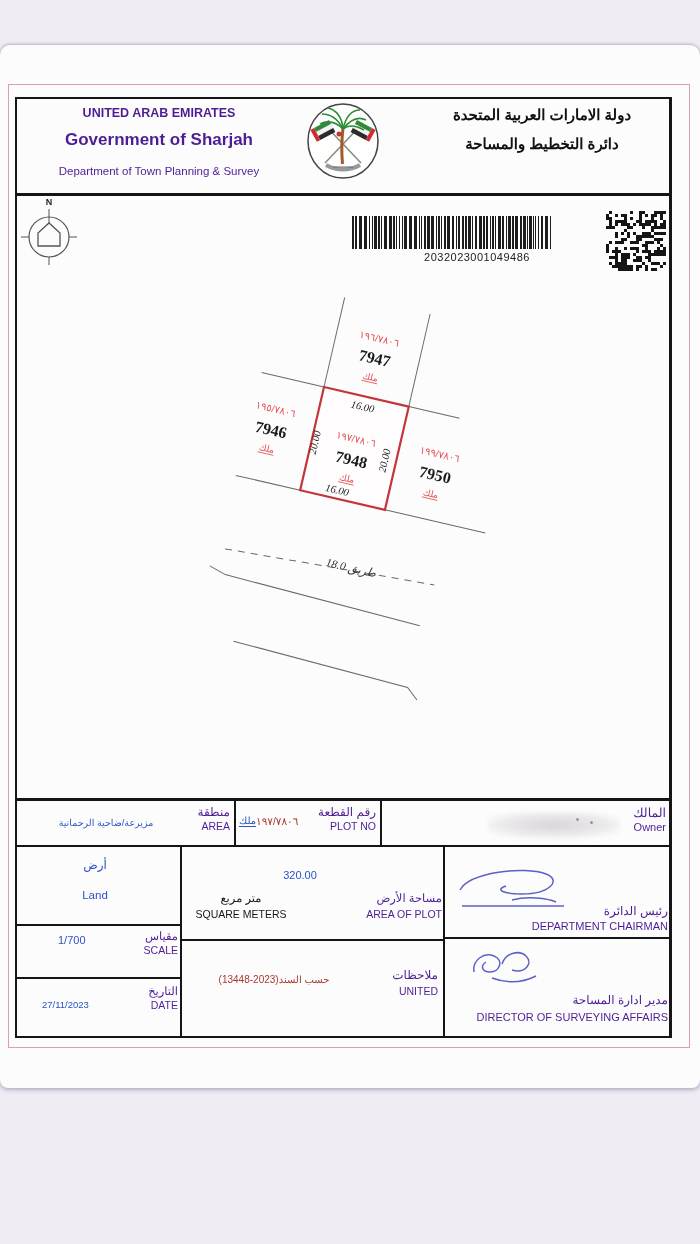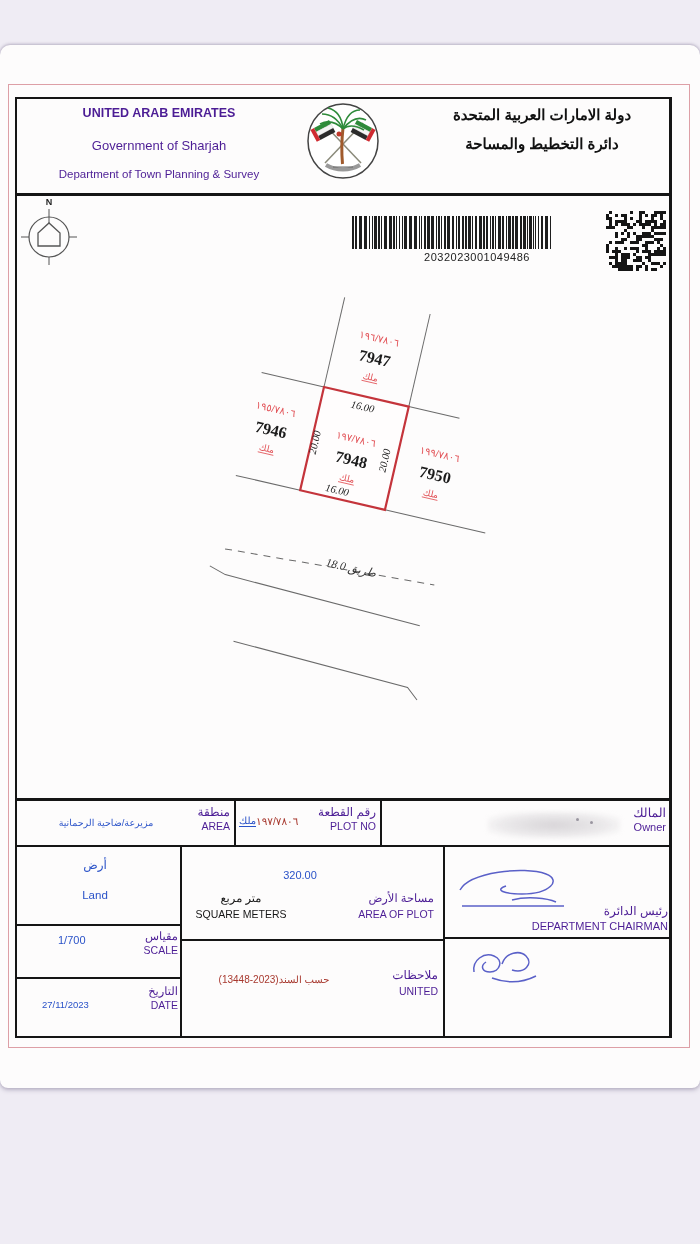--- a/index.html
+++ b/index.html
@@ -7,21 +7,21 @@
   #stage{position:relative;width:700px;height:1244px;background:#efecf4;overflow:hidden;}
   .abs{position:absolute;}
   #card{left:0;top:45px;width:700px;height:1043px;background:#fdfcfc;border-radius:10px 10px 8px 8px;
         box-shadow:0 -1px 3px rgba(130,120,150,.45),0 2px 4px rgba(130,120,150,.5);}
   #pink-border{left:8px;top:84px;width:680px;height:962px;border:1.5px solid #dd9fa6;}
   #black-box{left:15px;top:97px;width:652px;height:937px;border:2px solid #151515;border-right-width:3.5px;}
   .hline{background:#151515;}
   .vline{background:#151515;}
   .en-hdr{color:#4c1d95;text-align:center;}
   .en-hdr .l1{font-weight:bold;font-size:12.5px;}
-  .en-hdr .l2{font-size:13px;margin-top:18px;}
+  .en-hdr .l2{font-size:17px;margin-top:10px;font-weight:bold;}
   .en-hdr .l3{font-size:11.5px;margin-top:15px;}
   .ar-hdr{color:#111;text-align:center;font-size:15px;font-weight:600;line-height:29px;direction:rtl;}
   .bcnum{text-align:center;font-size:11px;color:#222;letter-spacing:.5px;margin-top:2px;}
   #bars{display:flex;align-items:stretch;height:33px;width:250px;}
   #bars div{background:#1d1d1d;}
   #qr{display:grid;grid-template-columns:repeat(20,3px);grid-auto-rows:3px;}
   #qr .on{background:#151515;}
   .lblpair{text-align:right;color:#4c1d95;}
   .lblpair .ar{font-size:12px;direction:rtl;}
   .lblpair .en{font-size:10.5px;margin-top:1px;}
@@ -653,21 +653,21 @@
     <div class="ar" style="font-size:11.5px;">التاريخ</div>
     <div class="en">DATE</div>
   </div>
   <div class="abs blue" style="left:42px;top:999px;font-size:9.5px;">27/11/2023</div>
 
   <div class="abs blue" style="left:255px;top:869px;width:90px;text-align:center;font-size:11px;">320.00</div>
   <div class="abs" style="left:186px;top:891px;width:110px;text-align:center;color:#161616;">
     <div style="font-size:11.5px;direction:rtl;">متر مربع</div>
     <div style="font-size:10.5px;margin-top:3px;">SQUARE METERS</div>
   </div>
-  <div class="abs lblpair" style="left:308px;top:891px;width:126px;">
+  <div class="abs lblpair" style="left:316px;top:891px;width:126px;">
     <div class="ar" style="font-size:11.5px;">مساحة الأرض</div>
     <div class="en" style="margin-top:3px;">AREA OF PLOT</div>
   </div>
 
   <div class="abs lblpair" style="left:358px;top:968px;width:80px;">
     <div class="ar">ملاحظات</div>
     <div class="en" style="margin-top:3px;">UNITED</div>
   </div>
   <div class="abs redval" dir="rtl" style="left:198px;top:974px;width:152px;text-align:center;font-size:10px;">حسب السند(2023-13448)</div>
 
@@ -683,13 +683,17 @@
     <div class="en" style="font-size:11px;margin-top:2px;">DEPARTMENT CHAIRMAN</div>
   </div>
 
   <svg class="abs" style="left:466px;top:946px;" width="86" height="44" viewBox="0 0 86 44">
     <g stroke="#5a60c8" stroke-width="1.5" fill="none">
       <path d="M8,26 C6,14 18,6 28,10 C38,14 34,26 24,26 C16,26 14,20 20,16"></path>
       <path d="M36,18 C40,6 54,4 60,10 C68,18 58,28 46,24"></path>
       <path d="M26,32 C42,38 58,36 70,30"></path>
     </g>
   </svg>
+  <div class="abs lblpair" style="left:440px;top:993px;width:228px;">
+    <div class="ar">مدير ادارة المساحة</div>
+    <div class="en" style="font-size:11px;margin-top:4px;">DIRECTOR OF SURVEYING AFFAIRS</div>
+  </div>
 </div>
 
 </body></html>

